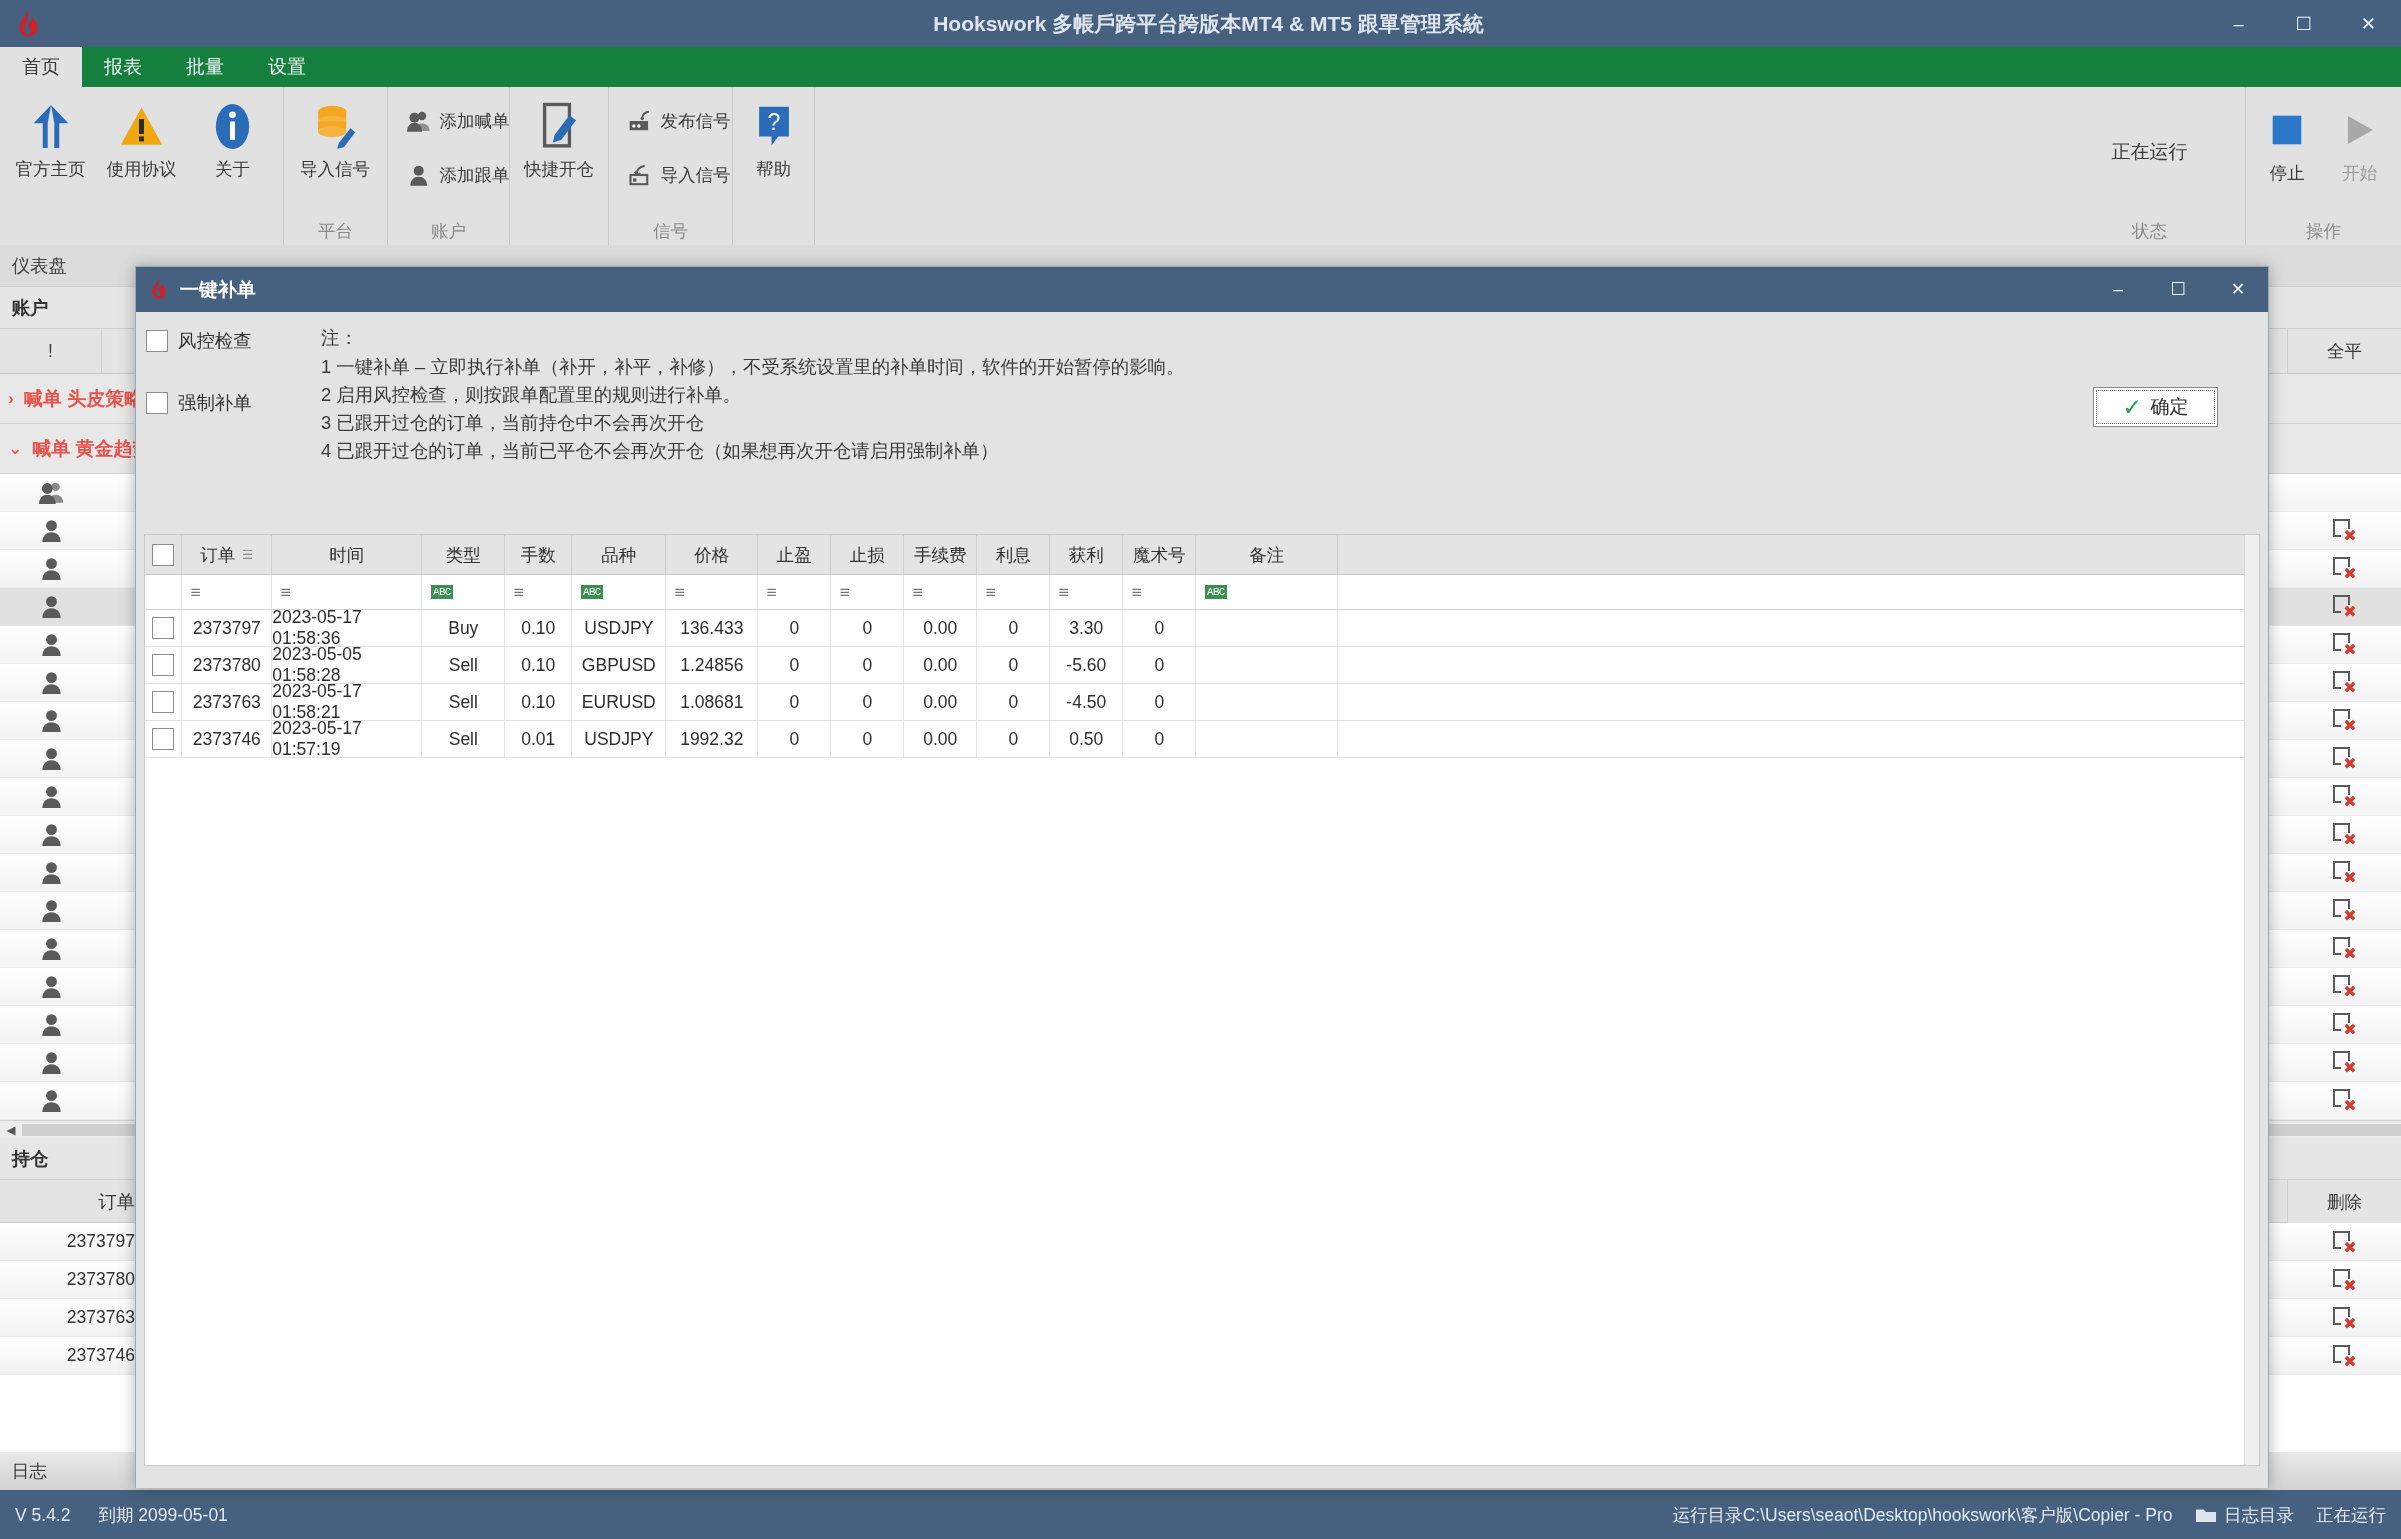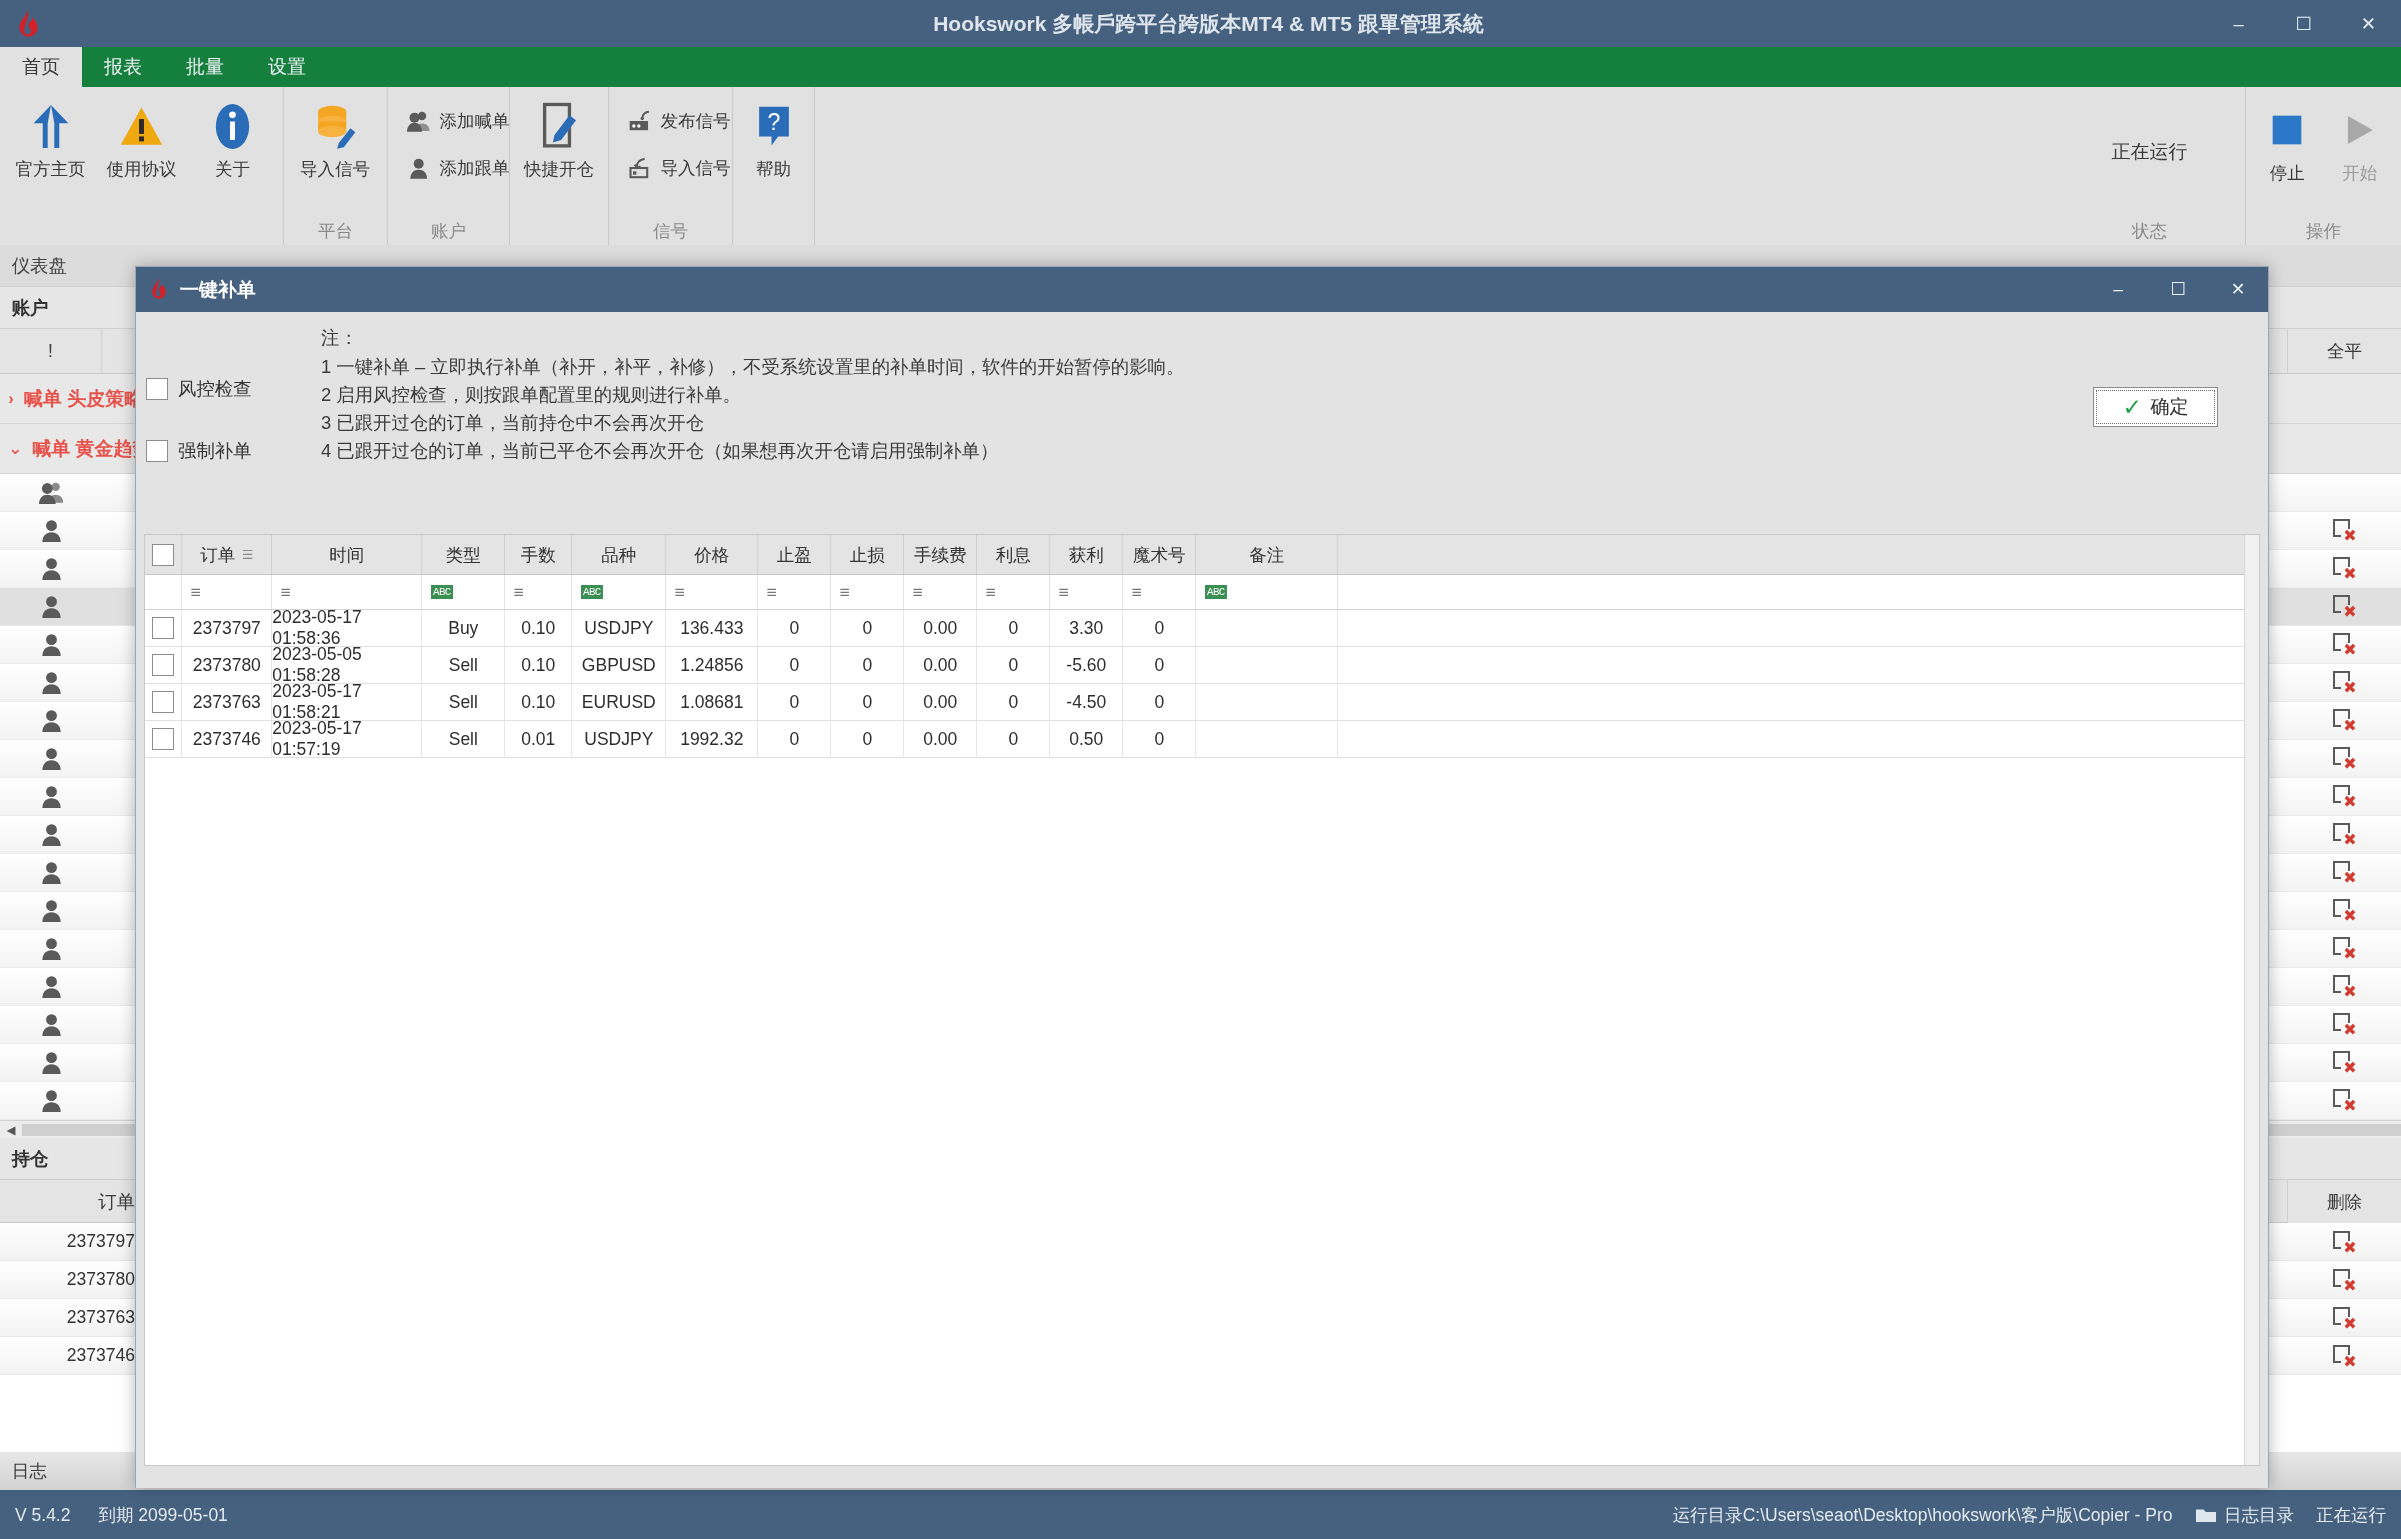--- a/index.html
+++ b/index.html
@@ -77,21 +77,21 @@
     height: 28px; display: flex; align-items: center; justify-content: center;
     font-size: 17.5px; color: #8a8a8a;
   }
   .bigbtn {
     width: 92px; display: flex; flex-direction: column; align-items: center;
     gap: 5px; padding: 5px 3.3px; cursor: default;
   }
   .bigbtn .ico { height: 52px; display: flex; align-items: center; justify-content: center; }
   .bigbtn .lbl { font-size: 17.5px; color: #3a3a3a; white-space: nowrap; }
   .bigbtn.dim .lbl { color: #9b9b9b; }
-  .smallcol { display: flex; flex-direction: column; gap: 12px; padding: 8.3px 5px 0 5px; }
+  .smallcol { display: flex; flex-direction: column; gap: 19px; padding: 8.3px 5px 0 5px; }
   .smallbtn {
     display: flex; align-items: center; gap: 8.3px; padding: 5px 8.3px;
     font-size: 17.5px; color: #3a3a3a; white-space: nowrap;
   }
   .smallbtn .ico { width: 25px; height: 25px; display: flex; align-items: center; justify-content: center; }
   .status-group { width: 192px; }
   .status-group .stxt {
     flex: 1; display: flex; align-items: center; justify-content: center;
     font-size: 19px; color: #3a3a3a;
   }
@@ -181,21 +181,21 @@
   }
   .modal-title .t { color: #ffffff; font-size: 19px; font-weight: bold; }
   .modal-wbtns { margin-left: auto; display: flex; height: 45px; }
   .modal-wbtn {
     width: 60px; height: 45px; display: flex; align-items: center; justify-content: center;
     color: #ecf1f6; font-size: 17.5px;
   }
   .modal-body { position: relative; height: 1176px; background: #e3e3e3; }
 
   .opts {
-    position: absolute; left: 10px; top: 10px; width: 159px; margin-top: 48px;
+    position: absolute; left: 10px; top: 10px; width: 159px;
   }
   .optrow { display: flex; align-items: center; gap: 10px; height: 37px; margin-bottom: 25px; }
   .cbox {
     width: 22px; height: 22px; background: #ffffff; border: 0.8px solid #8d8d8d;
   }
   .optrow .lbl { font-size: 18.4px; color: #333; }
 
   .note {
     position: absolute; left: 185px; top: 11.7px;
     font-size: 18.4px; color: #3b3b3b; line-height: 1.52;

